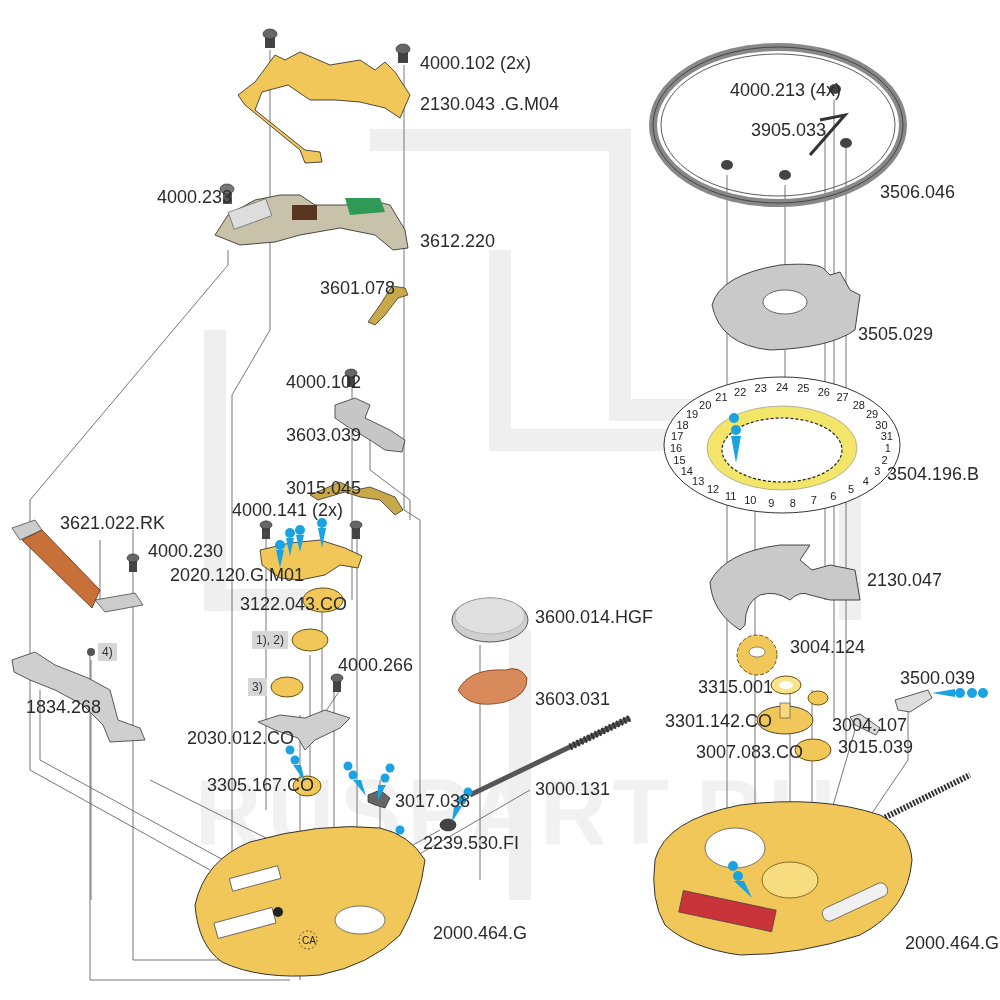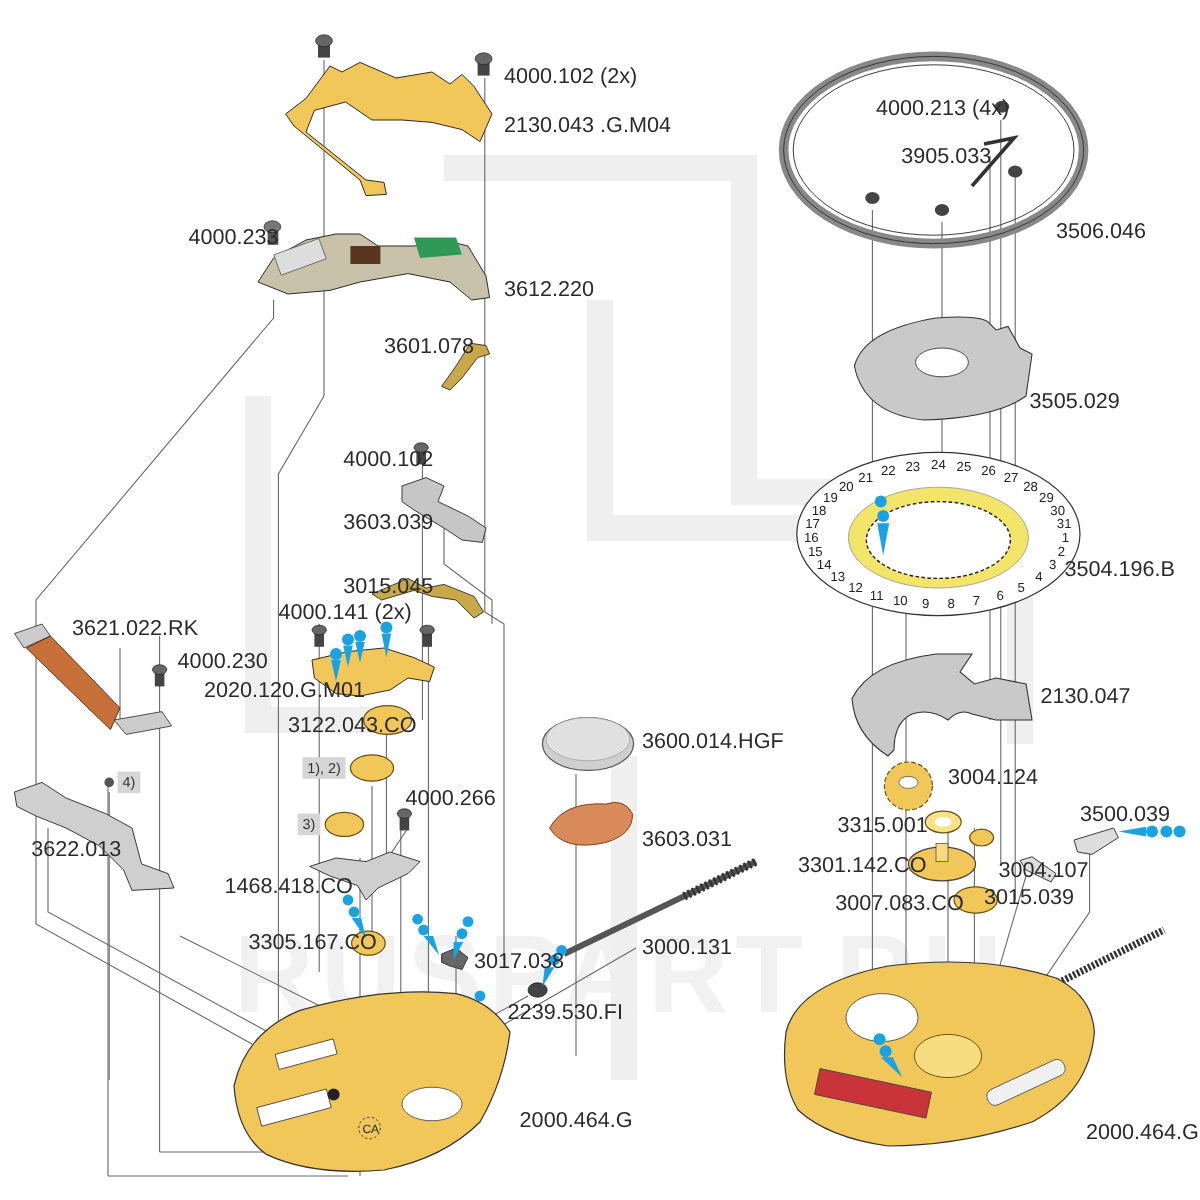--- a/index.html
+++ b/index.html
@@ -294,37 +294,37 @@
   <div class="lbl" style="left:286px;top:481px">3015.045</div>
   <div class="lbl" style="left:232px;top:503px">4000.141 (2x)</div>
   <div class="lbl" style="left:60px;top:516px">3621.022.RK</div>
   <div class="lbl" style="left:148px;top:544px">4000.230</div>
   <div class="lbl" style="left:170px;top:568px">2020.120.G.M01</div>
   <div class="lbl" style="left:240px;top:597px">3122.043.CO</div>
   <div class="note" style="left:252px;top:631px">1), 2)</div>
   <div class="lbl" style="left:338px;top:658px">4000.266</div>
   <div class="note" style="left:248px;top:678px">3)</div>
   <div class="note" style="left:98px;top:643px">4)</div>
-  <div class="lbl" style="left:26px;top:700px">3622.013</div>
-  <div class="lbl" style="left:187px;top:731px">1468.418.CO</div>
+  <div class="lbl" style="left:26px;top:700px">1834.268</div>
+  <div class="lbl" style="left:187px;top:731px">2030.012.CO</div>
   <div class="lbl" style="left:535px;top:610px">3600.014.HGF</div>
   <div class="lbl" style="left:535px;top:692px">3603.031</div>
   <div class="lbl" style="left:207px;top:778px">3305.167.CO</div>
   <div class="lbl" style="left:395px;top:794px">3017.038</div>
   <div class="lbl" style="left:535px;top:782px">3000.131</div>
   <div class="lbl" style="left:423px;top:836px">2239.530.FI</div>
   <div class="lbl" style="left:433px;top:926px">2000.464.G</div>
 
   <div class="lbl" style="left:730px;top:83px">4000.213 (4x)</div>
   <div class="lbl" style="left:751px;top:123px">3905.033</div>
   <div class="lbl" style="left:880px;top:185px">3506.046</div>
   <div class="lbl" style="left:858px;top:327px">3505.029</div>
   <div class="lbl" style="left:887px;top:467px">3504.196.B</div>
   <div class="lbl" style="left:867px;top:573px">2130.047</div>
   <div class="lbl" style="left:790px;top:640px">3004.124</div>
   <div class="lbl" style="left:698px;top:680px">3315.001</div>
   <div class="lbl" style="left:832px;top:718px">3004.107</div>
   <div class="lbl" style="left:900px;top:671px">3500.039</div>
   <div class="lbl" style="left:665px;top:714px">3301.142.CO</div>
-  <div class="lbl" style="left:820px;top:740px">3015.039</div>
+  <div class="lbl" style="left:838px;top:740px">3015.039</div>
   <div class="lbl" style="left:696px;top:745px">3007.083.CO</div>
   <div class="lbl" style="left:905px;top:936px">2000.464.G</div>
 </div>
 
 </body></html>

